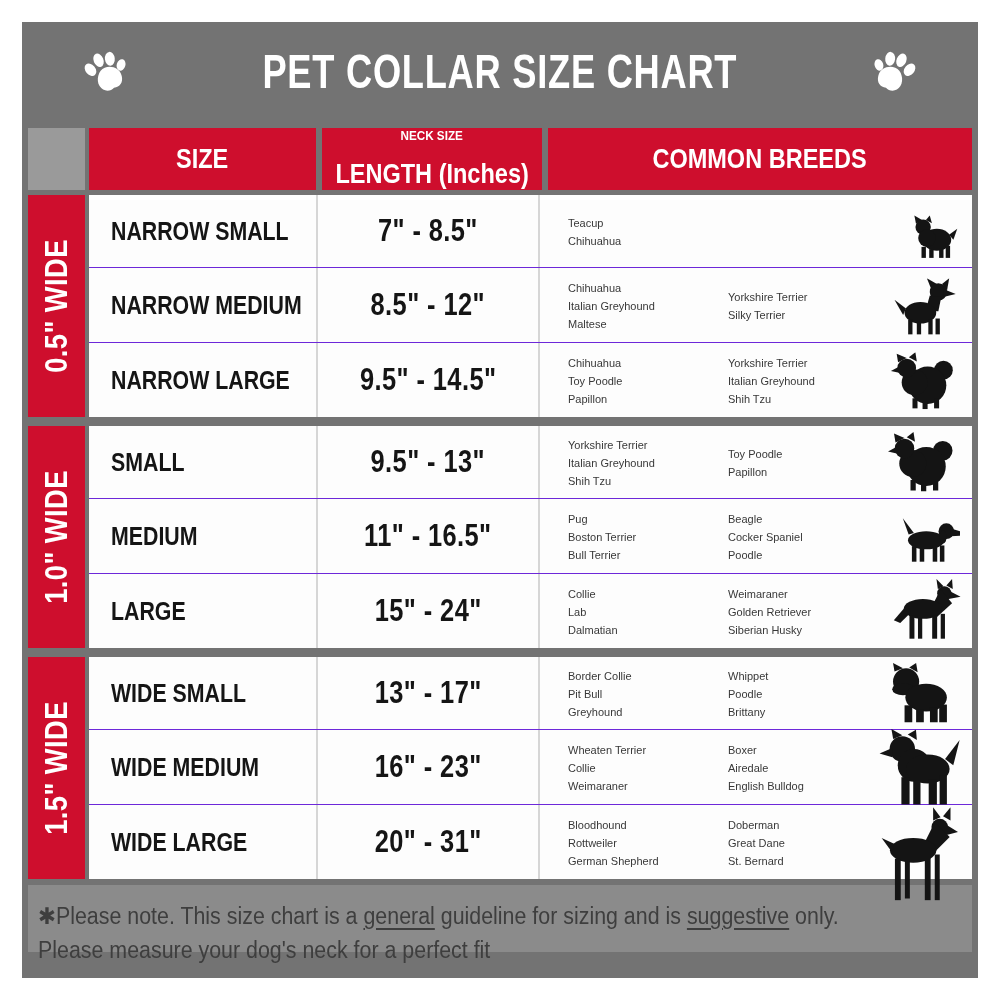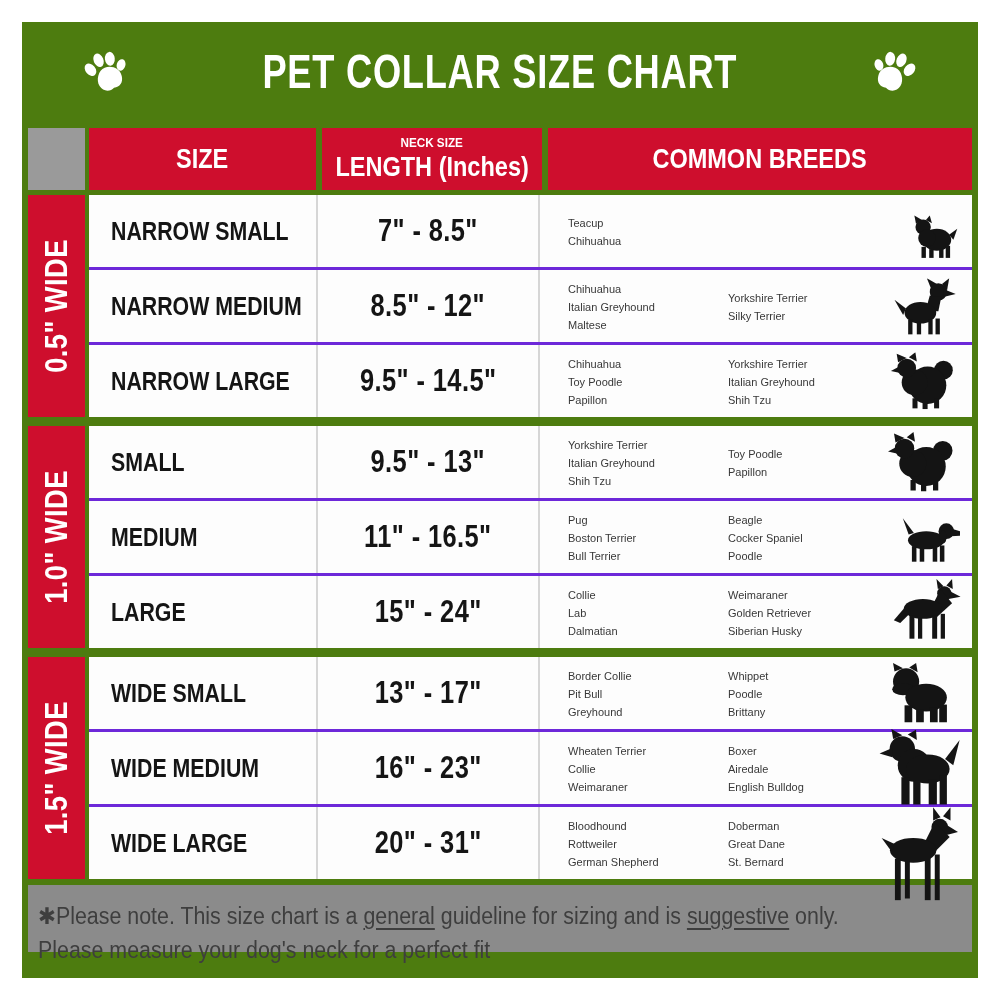--- a/index.html
+++ b/index.html
@@ -3,21 +3,21 @@
 <meta charset="utf-8">
 <style>
   html,body{margin:0;padding:0;}
   body{
     width:1000px;height:1000px;position:relative;background:#ffffff;
     font-family:"Liberation Sans", sans-serif;
     -webkit-font-smoothing:antialiased;
   }
   .chart{
     position:absolute;left:22px;top:22px;width:956px;height:956px;
-    background:#4d7c0f;box-sizing:border-box;
+    background:#737373;box-sizing:border-box;
   }
   
   .titlebar{
     height:98px;display:flex;align-items:center;justify-content:space-between;
     padding:0 52px;box-sizing:border-box;
   }
   .title{
     color:#fff;font-size:49px;font-weight:bold;white-space:nowrap;
     display:inline-block;transform:scaleX(0.74);transform-origin:center;
     letter-spacing:1px;
@@ -25,37 +25,37 @@
   .pawsvg{width:64px;height:58px;fill:#ffffff;}
   .paw-r{transform:scaleX(-1);}
   
   .header-row{height:70px;padding-top:8px;box-sizing:border-box;display:flex;}
   .corner{margin-left:6px;width:57px;background:#9A9A9A;}
   .hcell{
     background:#CE0E2D;display:flex;flex-direction:column;align-items:center;justify-content:center;
     color:#fff;
   }
   .h-size{margin-left:4px;width:227px;}
-  .h-length{margin-left:6px;width:220px;}
+  .h-length{margin-left:6px;width:220px;justify-content:space-between;}
   .h-breeds{margin-left:6px;flex:1;margin-right:6px;text-align:right;}
   .htext{font-size:28px;font-weight:bold;display:inline-block;transform:scaleX(0.84);white-space:nowrap;}
   .hsub{font-size:13px;font-weight:bold;display:inline-block;transform:scaleX(0.9);margin-bottom:1px;white-space:nowrap;}
   
   .section{display:flex;position:relative;z-index:2;}
   .sec-first{margin-top:5px;}
   .section + .section{margin-top:9px;}
   .band{margin-left:6px;width:57px;background:#CE0E2D;position:relative;}
   .band-label{
     position:absolute;left:50%;top:50%;
     transform:translate(-50%,-50%) rotate(-90deg) scaleX(0.88);
     color:#fff;font-size:31px;font-weight:bold;white-space:nowrap;letter-spacing:0.5px;
   }
   .rows{flex:1;margin-left:4px;margin-right:6px;display:flex;flex-direction:column;border-radius:25px;}
   .row{height:72px;background:#fdfdfd;display:flex;box-sizing:border-box;}
-  .row + .row{border-top:3px solid #6d28d9;height:75px;}
+  .row + .row{border-top:1px solid #6d28d9;height:75px;}
   .cell{box-sizing:border-box;}
   .cell-size{
     width:229px;border-right:2px solid #d6d6d6;
     display:flex;align-items:center;padding-left:22px;
   }
   .cell-length{
     width:222px;border-right:2px solid #d6d6d6;
     display:flex;align-items:center;justify-content:center;
   }
   .cell-breeds{flex:1;position:relative;display:flex;align-items:center;padding-left:28px;}

